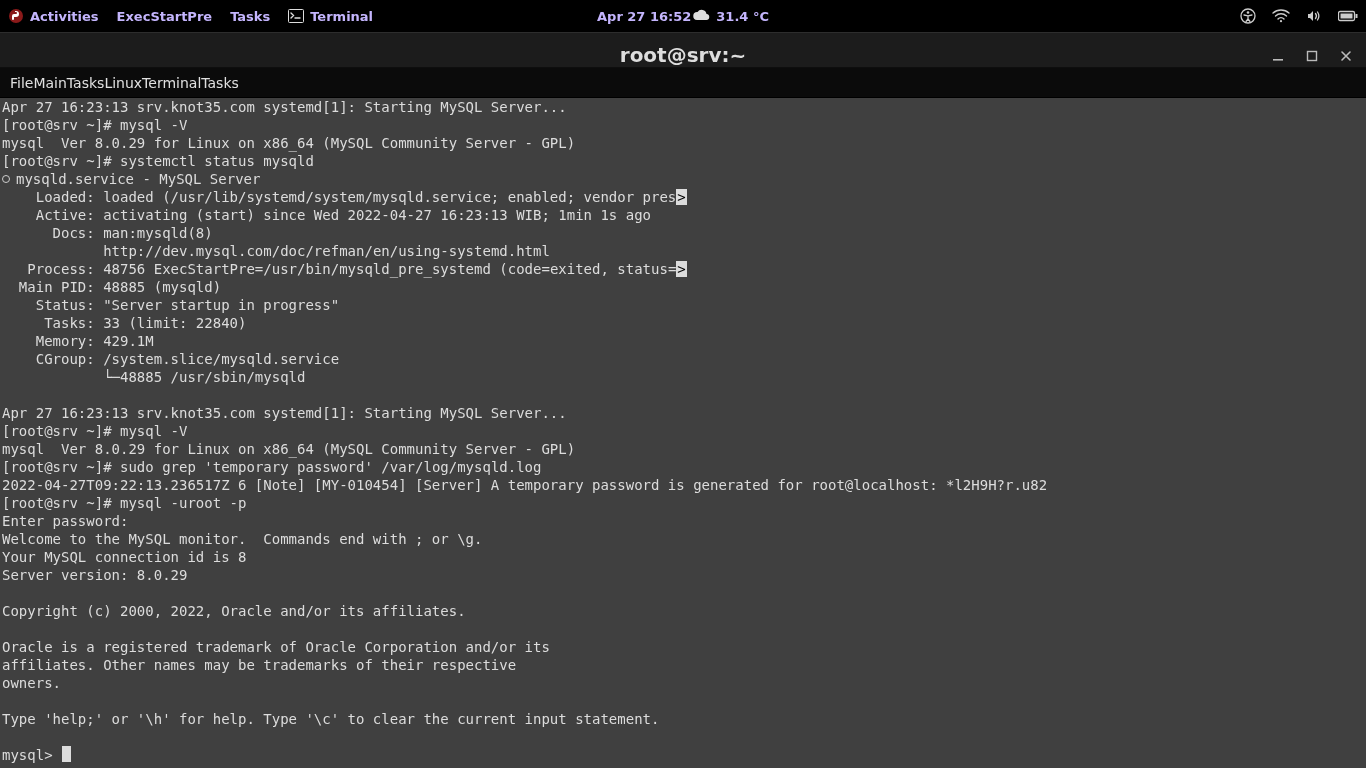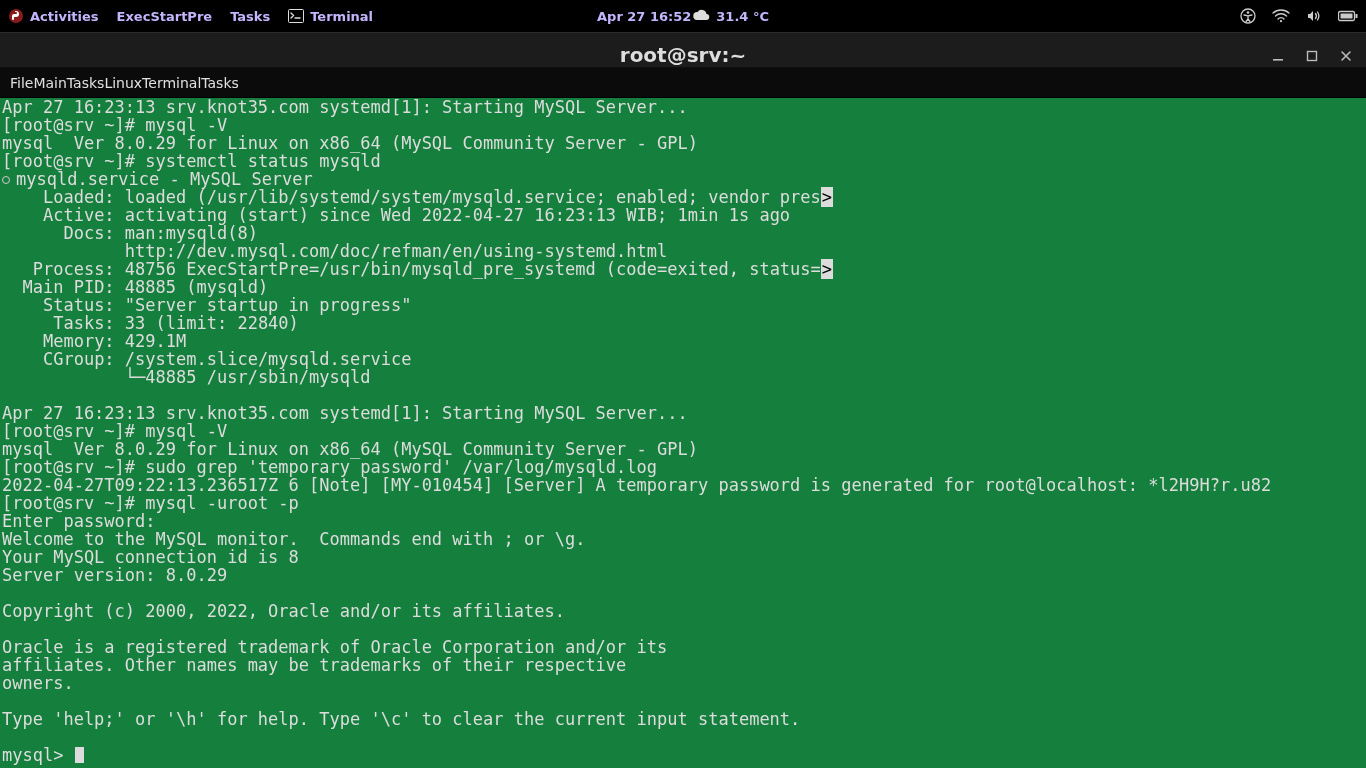--- a/index.html
+++ b/index.html
@@ -59,24 +59,24 @@
       background: #0b0b0b;
       display:flex; align-items: center;
       padding: 0 10px;
       font-size: 14px;
       color: #e0e0e0;
       border-bottom: 1px solid #000;
     }
     .menu-item { }
 
     .terminal {
-      background:#15803d;
+      background:#404040;
       color:#dcdcdc;
       font-family: "DejaVu Sans Mono","Menlo","Consolas",monospace;
-      font-size: 17px;
+      font-size: 14px;
       line-height: 18px;
       padding: 0 20px 4px 2px;
       white-space: pre;
       height: calc(768px - 32px - 36px - 30px);
       overflow:hidden;
       position: relative;
     }
     .terminal pre { font-family: inherit; white-space: pre-wrap; word-break: break-all;}
     .hl-inv { background:#dcdcdc; color:#000; padding:0 1px;}
     .prompt-cursor {

